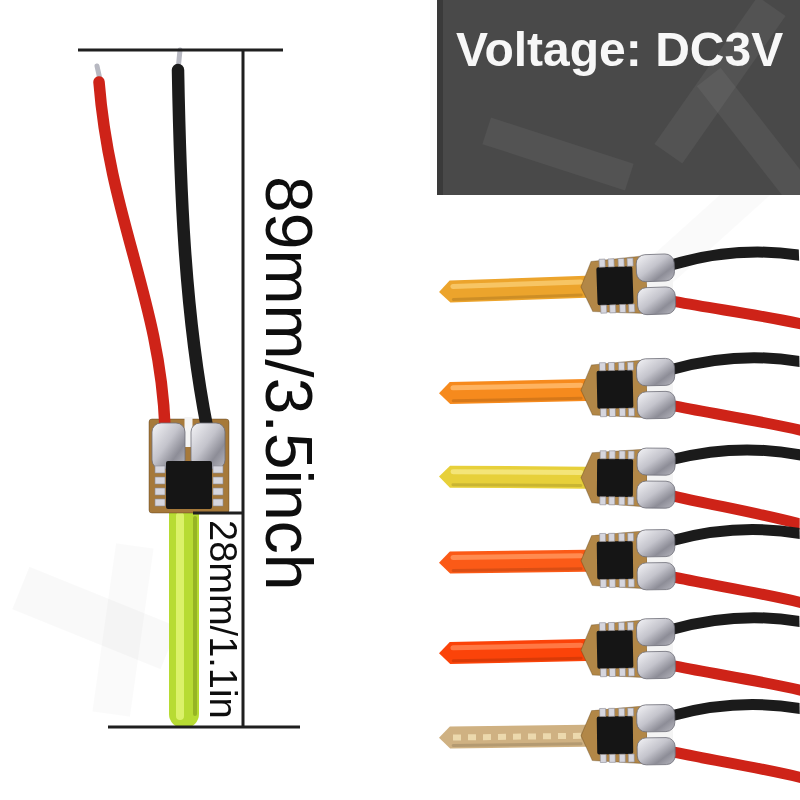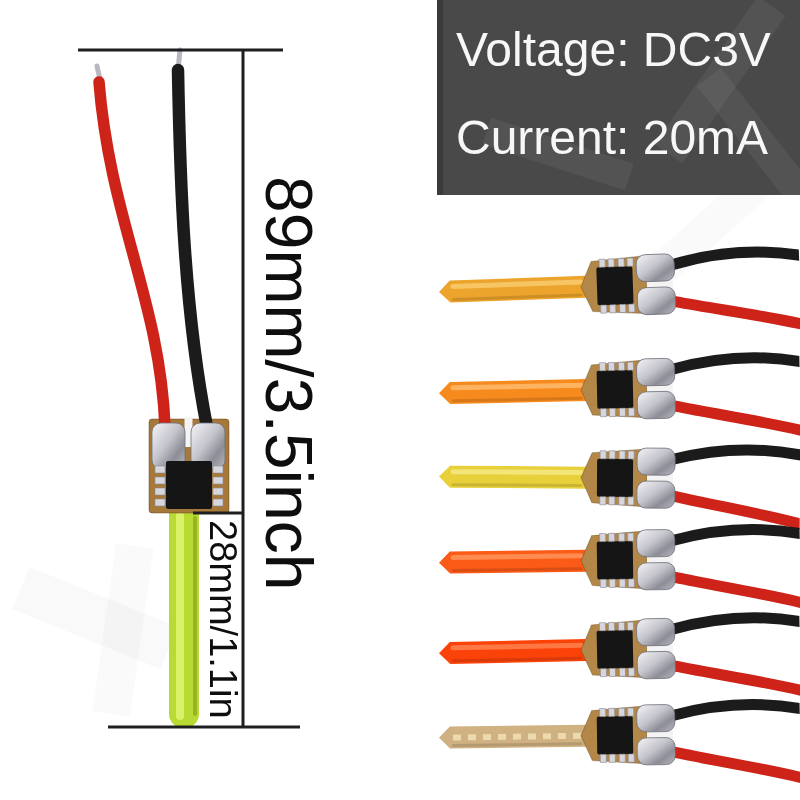--- a/index.html
+++ b/index.html
@@ -10,21 +10,21 @@
   .wm{position:absolute;pointer-events:none;}
   .wm-a{left:15px;top:595px;width:160px;height:46px;background:rgba(0,0,0,.025);transform:rotate(22deg);}
   .wm-b{left:104px;top:545px;width:38px;height:170px;background:rgba(0,0,0,.018);transform:rotate(8deg);}
   .wm-c{left:640px;top:205px;width:150px;height:34px;background:rgba(0,0,0,.018);transform:rotate(-42deg);}
 
   
   .spec-box{position:absolute;left:437px;top:0;width:363px;height:195px;
             background:var(--spec-box-bg);border-left:6px solid #3a3a3a;box-sizing:border-box;
             overflow:hidden;color:var(--spec-box-text);}
   .spec-box .line{position:absolute;left:13px;white-space:nowrap;
-            font-size:48px;font-weight:400;letter-spacing:0px;}
+            font-size:48px;font-weight:700;letter-spacing:0px;}
   .spec-box .line.l1{top:22px;}
   .spec-box .line.l2{top:110px;}
   .spec-wm{position:absolute;background:rgba(255,255,255,.055);}
   .swm1{left:260px;top:-10px;width:34px;height:180px;transform:rotate(35deg);}
   .swm2{left:300px;top:60px;width:30px;height:160px;transform:rotate(-38deg);}
   .swm3{left:40px;top:140px;width:150px;height:28px;transform:rotate(18deg);}
 
   
   #main-svg{position:absolute;left:0;top:0;}
   .wire-red{stroke:var(--wire-red);stroke-width:11.5;fill:none;stroke-linecap:round;}
@@ -72,21 +72,20 @@
 
   <div class="wm wm-a"></div>
   <div class="wm wm-b"></div>
   <div class="wm wm-c"></div>
 
   <div class="spec-box">
     <div class="spec-wm swm1"></div>
     <div class="spec-wm swm2"></div>
     <div class="spec-wm swm3"></div>
     <div class="line l1">Voltage: DC3V</div>
-    <div class="line l2">Current: 20mA</div>
   </div>
 
   <svg id="main-svg" width="440" height="800" viewBox="0 0 440 800">
     <defs>
       <linearGradient id="solderG" x1="0" y1="0" x2="1" y2="1">
         <stop offset="0" stop-color="#f4f4f7"></stop>
         <stop offset="0.45" stop-color="#c4c4cc"></stop>
         <stop offset="0.72" stop-color="#8d8d97"></stop>
         <stop offset="1" stop-color="#b9b9c1"></stop>
       </linearGradient>

